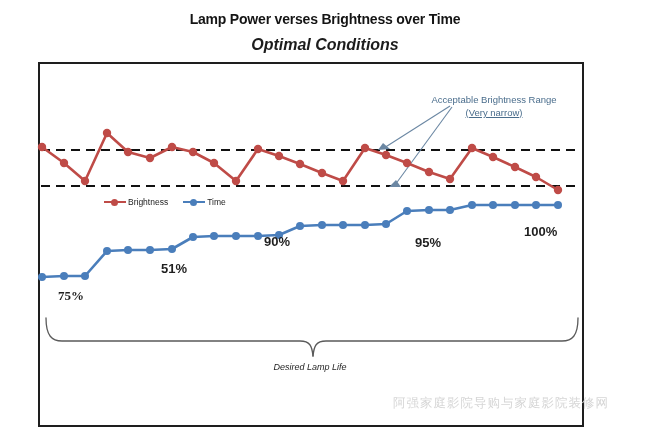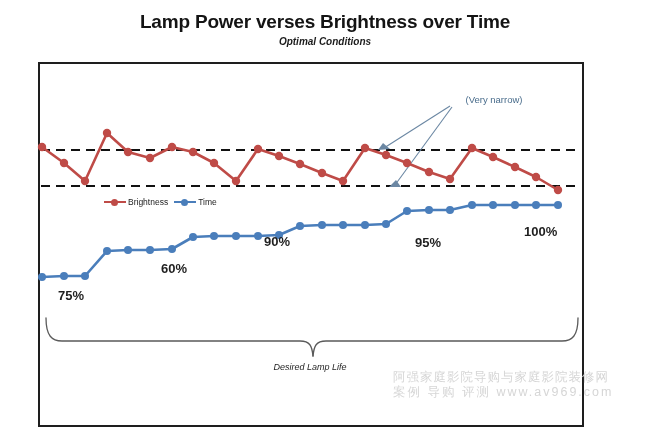--- a/index.html
+++ b/index.html
@@ -24,32 +24,32 @@
     background: #ffffff;
   }
 
   
   #chart-title {
     position: absolute;
     left: 0;
     top: 11px;
     width: 650px;
     text-align: center;
-    font-size: 19px;
+    font-size: 14px;
     font-weight: bold;
     letter-spacing: -0.2px;
     color: #141414;
   }
   #chart-subtitle {
     position: absolute;
     left: 0;
     top: 36px;
     width: 650px;
     text-align: center;
-    font-size: 10px;
+    font-size: 16px;
     font-weight: bold;
     font-style: italic;
     color: #1c1c1c;
   }
 
   
   #plot-frame {
     position: absolute;
     left: 38px;
     top: 62px;
@@ -74,30 +74,30 @@
   #annotation-text {
     position: absolute;
     left: 404px;
     top: 93px;
     width: 180px;
     text-align: center;
     font-size: 9.5px;
     line-height: 13px;
     color: #4a6d8c;
   }
-  #annotation-text .line2 { display: block; }
+  #annotation-text .line2 { display: block; text-decoration: underline; }
 
   
   #legend {
     position: absolute;
     left: 104px;
     top: 197px;
     display: flex;
     align-items: center;
-    gap: 6px;
+    gap: 15px;
     font-size: 8.5px;
     color: #232323;
   }
   .legend-item {
     display: flex;
     align-items: center;
     gap: 2px;
   }
   .legend-swatch {
     position: relative;
@@ -139,21 +139,21 @@
     text-align: center;
     font-size: 9px;
     font-style: italic;
     color: #1f1f1f;
   }
 
   
   #watermark {
     position: absolute;
     left: 393px;
-    top: 370px;
+    top: 396px;
     width: 250px;
     text-align: left;
     color: #d6d6d6;
     font-size: 12.5px;
     line-height: 15px;
     letter-spacing: 1px;
     white-space: nowrap;
     pointer-events: none;
   }
   #watermark .wm2 {
@@ -247,46 +247,46 @@
       </g>
     </g>
 
     <g id="lamp-life-brace" fill="none" stroke="#5a5a5a" stroke-width="1.3" stroke-linecap="round">
       <path d="M 46,318 C 46,336 52,341 62,341 L 300,341 C 310,341 312,346 313,356"></path>
       <path d="M 578,318 C 578,336 572,341 562,341 L 326,341 C 316,341 314,346 313,356"></path>
     </g>
   </svg>
 
   <div id="annotation-text">
+    <span>Acceptable Brightness Range</span>
     <span class="line2">(Very narrow)</span>
   </div>
 
   <div id="legend">
     <div class="legend-item">
       <span class="legend-swatch">
         <span class="ln" style="background:#bf4b47"></span>
         <span class="dot" style="background:#bf4b47"></span>
       </span>
       <span class="legend-label">Brightness</span>
     </div>
     <div class="legend-item">
       <span class="legend-swatch">
         <span class="ln" style="background:#4a7ebb"></span>
         <span class="dot" style="background:#4a7ebb"></span>
       </span>
       <span class="legend-label">Time</span>
     </div>
   </div>
 
-  <div class="power-label" style="left:58px;  top:288px;">75%</div>
-  <div class="power-label" style="left:161px; top:261px;">60%</div>
+  <div class="power-label" style="left:58px;  top:288px;font-family:Liberation Serif, serif;">75%</div>
+  <div class="power-label" style="left:161px; top:261px;">51%</div>
   <div class="power-label" style="left:264px; top:234px;">90%</div>
   <div class="power-label" style="left:399px; top:235px;padding-left:16px;">95%</div>
   <div class="power-label" style="left:524px; top:224px;">100%</div>
 
   <div id="brace-label">Desired Lamp Life</div>
 
   <div id="watermark">
     <span>阿强家庭影院导购与家庭影院装修网</span>
-    <span class="wm2">案例  导购  评测   www.av969.com</span>
   </div>
 
 </div>
 
 </body></html>

